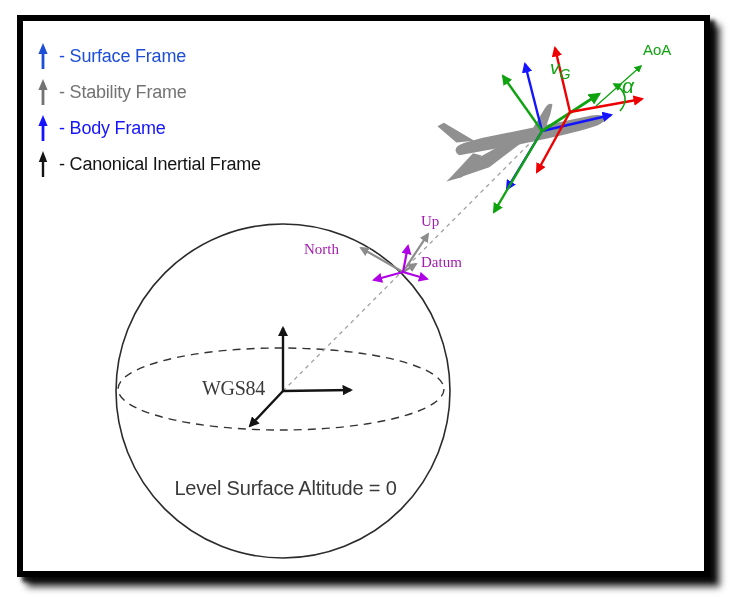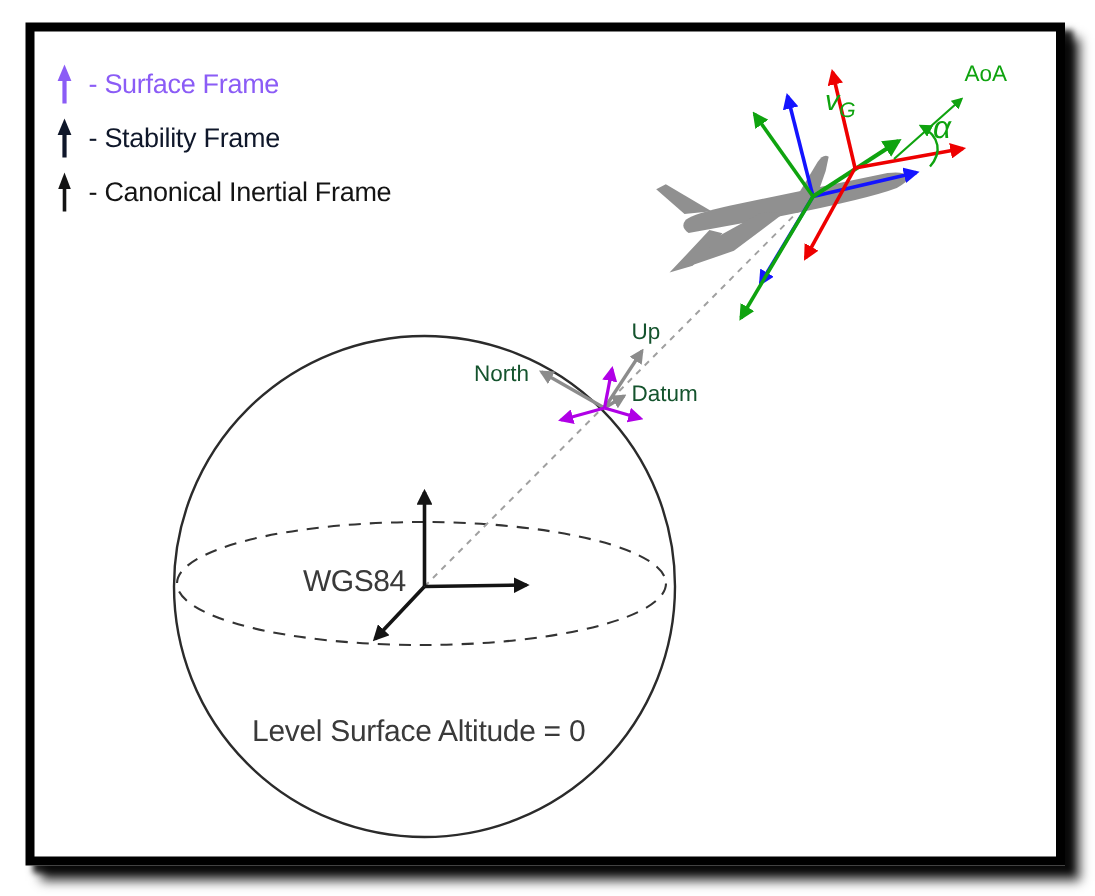--- a/index.html
+++ b/index.html
@@ -6,33 +6,33 @@
   .canvas{position:relative;width:730px;height:597px;background:#fff;overflow:hidden;
           font-family:"Liberation Sans",sans-serif;}
   .frame{position:absolute;left:17px;top:15px;width:681px;height:550px;
          border:6px solid #000;background:#fff;
          box-shadow:10px 10px 7px rgba(0,0,0,0.78), 5px 5px 4px rgba(0,0,0,0.85);}
   svg.overlay{position:absolute;left:0;top:0;}
   .legend{position:absolute;left:36px;top:38px;}
   .legend-row{display:flex;align-items:center;height:36px;}
   .legend-row .arrow{margin-right:9px;}
   .legend-row .lbl{font-size:18px;letter-spacing:-0.2px;white-space:nowrap;}
-  .c-surface{color:#8b5cf6;}
-  .c-stability{color:#0f172a;text-align:center;}
+  .c-surface{color:#1d4ed8;}
+  .c-stability{color:#737373;text-align:center;}
   .c-body{color:#1414FF;}
   .c-reference{color:#EE0000;}
   .c-inertial{color:#141414;justify-content:center;}
   .dlabel{position:absolute;white-space:nowrap;}
-  .t-gray{color:#14532d;font-size:15px;}
+  .t-gray{color:#a21caf;font-size:15px;font-family:Liberation Serif, serif;}
   .t-dark{color:#3A3A3A;}
   .t-green{color:#0FA30F;}
-  .wgs{left:202px;top:377px;font-size:20px;letter-spacing:-0.3px;}
-  .level{left:168px;top:477px;width:235px;text-align:left;font-size:20px;letter-spacing:-0.2px;}
+  .wgs{left:202px;top:377px;font-size:20px;letter-spacing:-0.3px;font-family:Liberation Serif, serif;}
+  .level{left:168px;top:477px;width:235px;text-align:center;font-size:20px;letter-spacing:-0.2px;}
   .up-lbl{left:421px;top:213px;}
-  .north-lbl{left:316px;top:241px;}
+  .north-lbl{left:304px;top:241px;}
   .east-lbl{left:421px;top:254px;}
   .aoa-lbl{left:643px;top:41px;font-size:15px;}
   .alpha-lbl{left:622px;top:74px;font-size:21px;font-style:italic;}
   .vg-lbl{left:550px;top:57px;font-size:19px;font-style:italic;}
   .vg-lbl sub{font-size:14px;font-style:italic;}
 </style>
 </head>
 <body>
 
 <div class="canvas">
@@ -124,20 +124,27 @@
         </svg>
       <span class="lbl">- Surface Frame</span>
     </div>
     <div class="legend-row c-stability">
       <svg class="arrow" width="14" height="30">
           <line x1="7" y1="28" x2="7" y2="10" stroke="currentColor" stroke-width="2.8"></line>
           <polygon points="7,2 2.4,13 11.6,13" fill="currentColor"></polygon>
         </svg>
       <span class="lbl">- Stability Frame</span>
     </div>
+    <div class="legend-row c-body">
+      <svg class="arrow" width="14" height="30">
+          <line x1="7" y1="28" x2="7" y2="10" stroke="currentColor" stroke-width="2.8"></line>
+          <polygon points="7,2 2.4,13 11.6,13" fill="currentColor"></polygon>
+        </svg>
+      <span class="lbl">- Body Frame</span>
+    </div>
     <div class="legend-row c-inertial">
       <svg class="arrow" width="14" height="30">
           <line x1="7" y1="28" x2="7" y2="10" stroke="currentColor" stroke-width="2.4"></line>
           <polygon points="7,2 2.8,13 11.2,13" fill="currentColor"></polygon>
         </svg>
       <span class="lbl">- Canonical Inertial Frame</span>
     </div>
   </div>
 
   <span class="dlabel t-dark wgs">WGS84</span>

